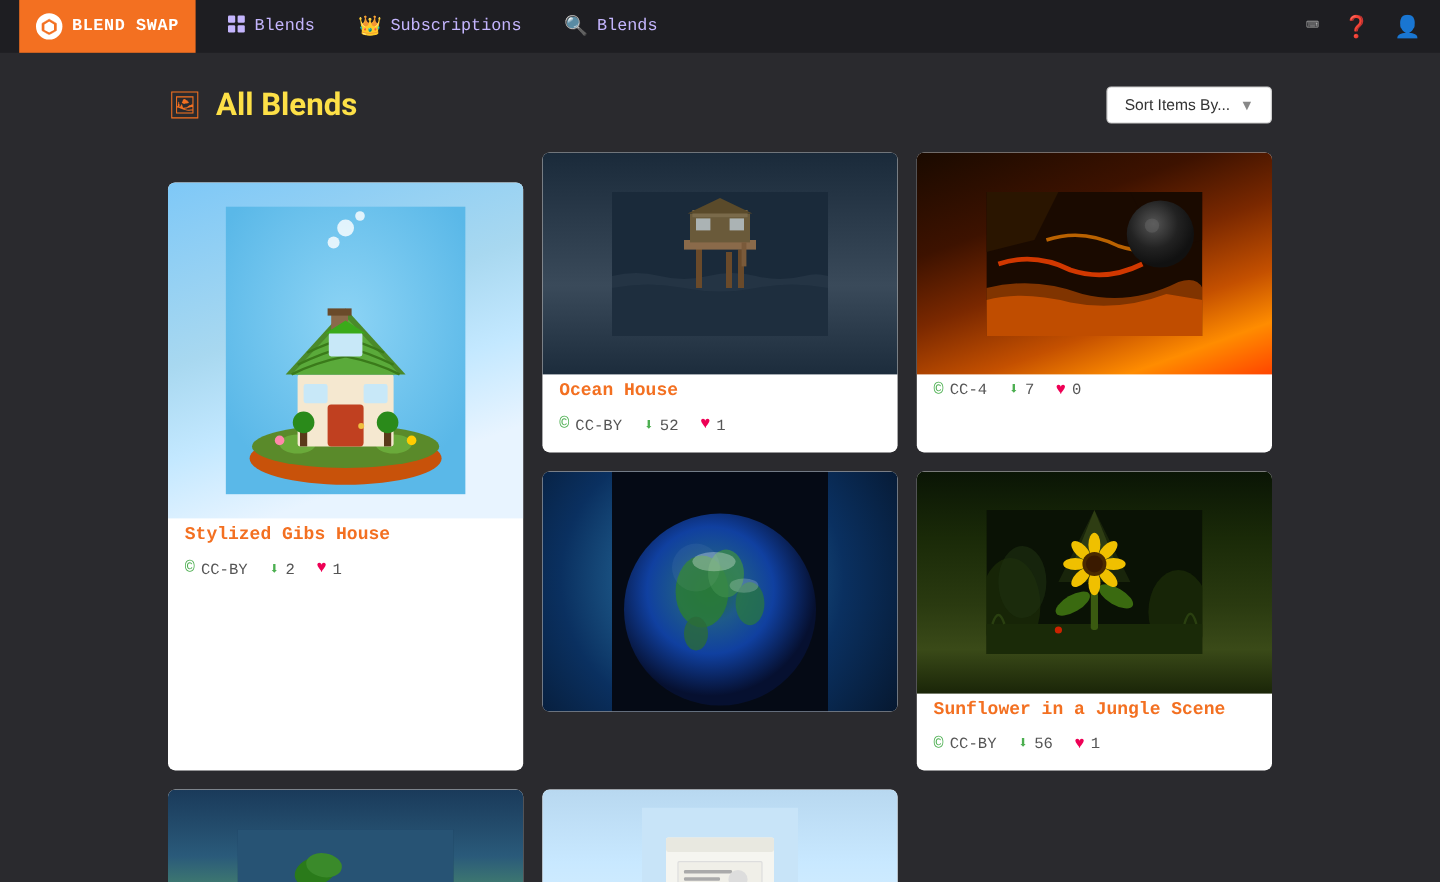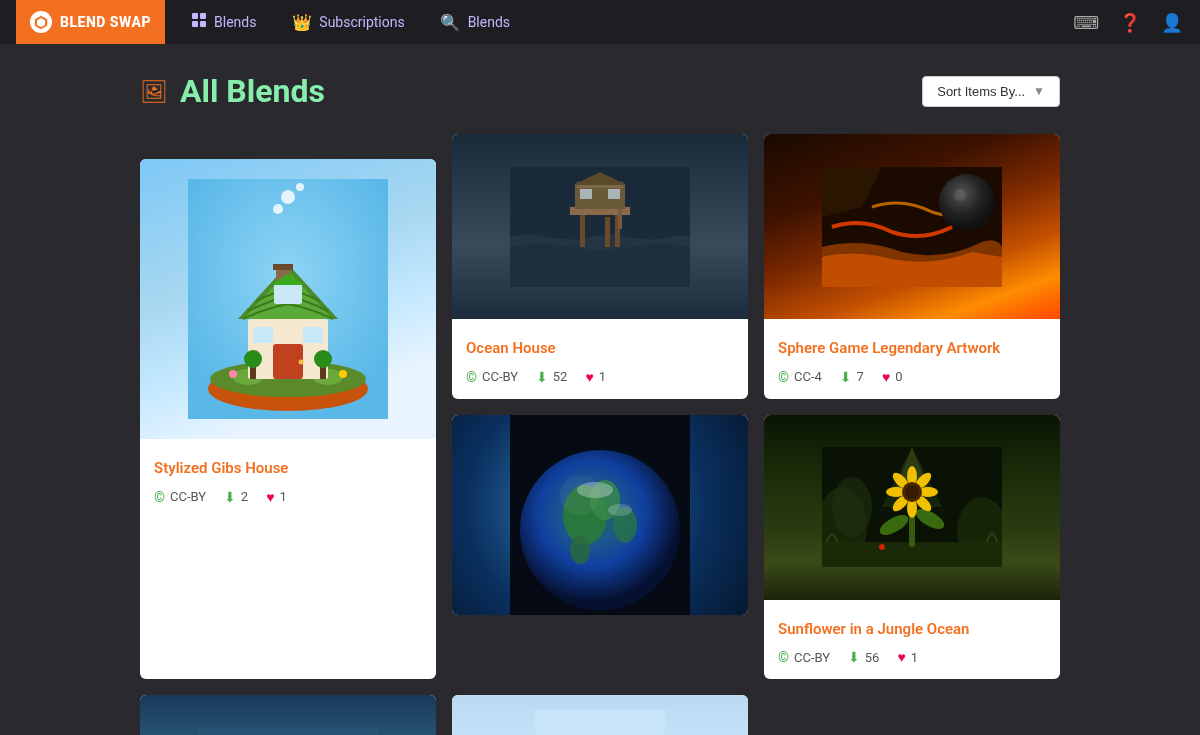--- a/index.html
+++ b/index.html
@@ -13,20 +13,21 @@
     }
 
     
     nav {
       display: flex;
       align-items: center;
       background-color: #1e1e22;
       height: 44px;
       padding: 0 16px;
       gap: 0;
+      font-family: Liberation Mono, monospace;
     }
     .nav-logo {
       display: flex;
       align-items: center;
       background-color: #f37021;
       padding: 0 14px;
       height: 44px;
       gap: 8px;
       margin-right: 8px;
       cursor: pointer;
@@ -86,23 +87,23 @@
     .page-title-wrap {
       display: flex;
       align-items: center;
       gap: 12px;
     }
     .page-title-icon {
       font-size: 22px;
       color: #f37021;
     }
     .page-title {
-      font-size: 32px;
+      font-size: 26px;
       font-weight: 700;
-      color: #86efac;
+      color: #fde047;
     }
     .sort-btn {
       display: flex;
       align-items: center;
       gap: 8px;
       background: #fff;
       color: #333;
       border: 1px solid #ccc;
       border-radius: 4px;
       padding: 7px 14px;
@@ -128,21 +129,22 @@
     .card-image {
       width: 100%;
       aspect-ratio: 16/10;
       object-fit: cover;
       display: block;
       background: #444;
       overflow: hidden;
       position: relative;
     }
     .card-body {
-      padding: 20px 14px 14px;
+      padding: 4px 14px 14px;
+      font-family: Liberation Mono, monospace;
     }
     .card-title {
       font-size: 15px;
       font-weight: 600;
       color: #f37021;
       margin-bottom: 10px;
       line-height: 1.3;
     }
     .card-meta {
       display: flex;
@@ -403,21 +405,20 @@
                 <stop offset="60%" stop-color="#222"></stop>
                 <stop offset="100%" stop-color="#111"></stop>
               </radialGradient>
             </defs>
             <circle cx="145" cy="35" r="28" fill="url(#sphereGrad)"></circle>
             <circle cx="138" cy="28" r="6" fill="#666" opacity="0.5"></circle>
           </svg>
         </div>
       </div>
       <div class="card-body">
-        <div class="card-title">Sphere Game Legendary Artwork</div>
         <div class="card-meta">
           <div class="meta-item">
             <span class="icon icon-cc">©</span>
             <span>CC-4</span>
           </div>
           <div class="meta-item">
             <span class="icon icon-dl">⬇</span>
             <span>7</span>
           </div>
           <div class="meta-item">
@@ -491,21 +492,21 @@
               <ellipse cx="0" cy="-16" rx="5" ry="10" fill="#f0c000" transform="rotate(315)"></ellipse>
               <circle cx="0" cy="0" r="10" fill="#4a2a00"></circle>
               <circle cx="0" cy="0" r="7" fill="#3a1a00"></circle>
             </g>
 
             <circle cx="60" cy="100" r="3" fill="#cc2200"></circle>
           </svg>
         </div>
       </div>
       <div class="card-body">
-        <div class="card-title">Sunflower in a Jungle Ocean</div>
+        <div class="card-title">Sunflower in a Jungle Scene</div>
         <div class="card-meta">
           <div class="meta-item">
             <span class="icon icon-cc">©</span>
             <span>CC-BY</span>
           </div>
           <div class="meta-item">
             <span class="icon icon-dl">⬇</span>
             <span>56</span>
           </div>
           <div class="meta-item">

